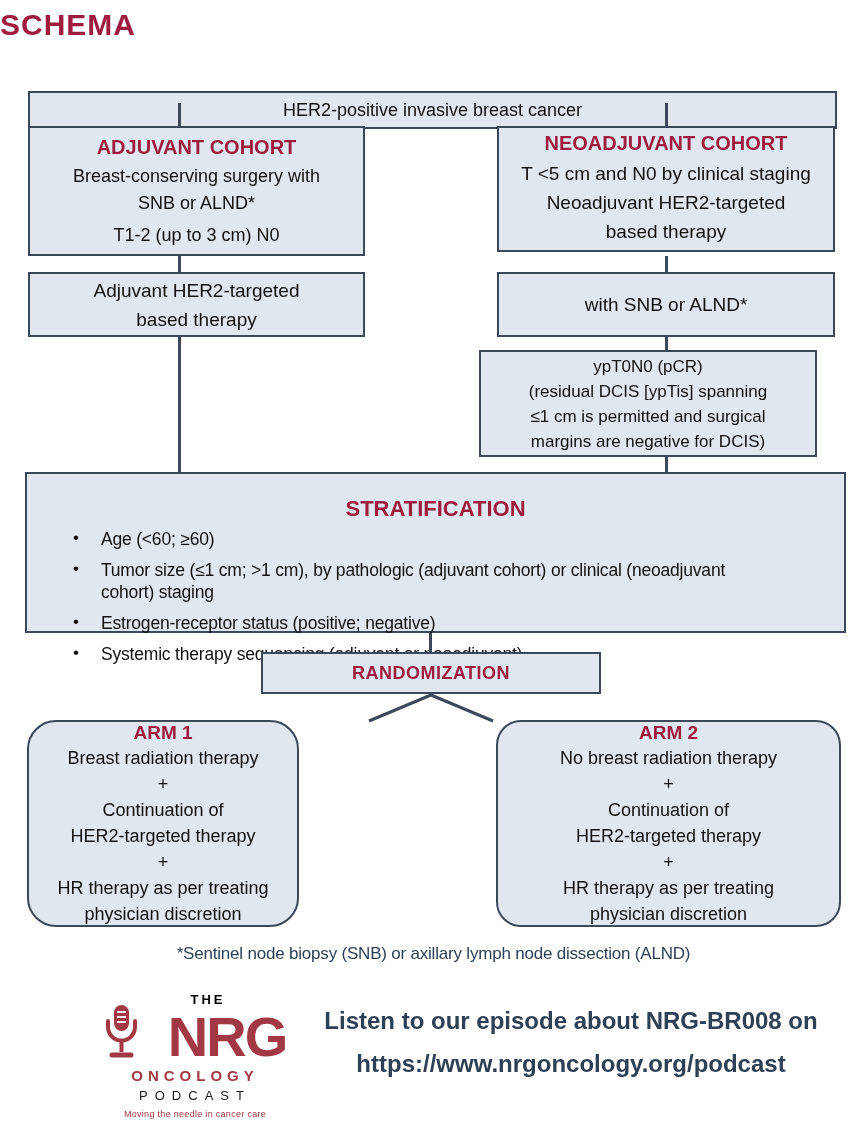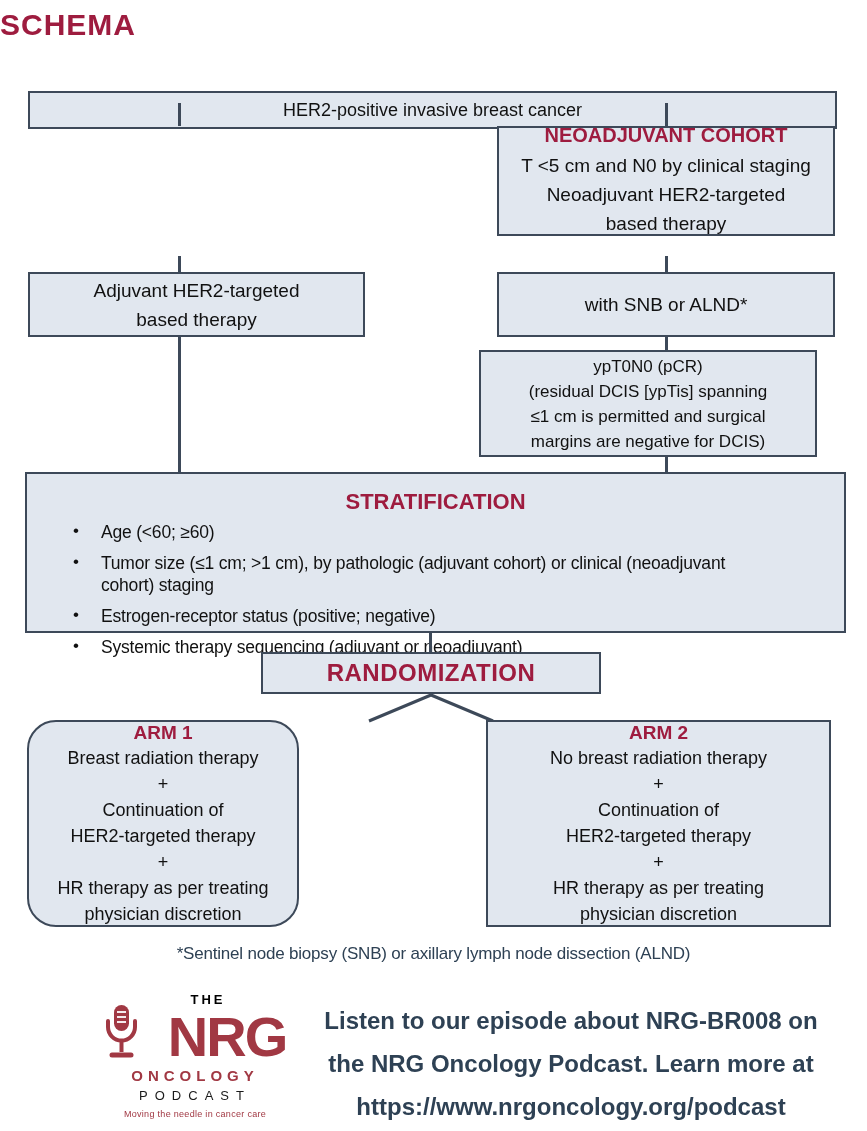--- a/index.html
+++ b/index.html
@@ -26,42 +26,42 @@
   .red-title{color:var(--red);font-weight:bold;}
 
   #schema-title{
     position:absolute;top:8px;left:0;width:100%;text-align:left;
     font-size:30px;font-weight:bold;letter-spacing:1px;color:var(--red);
   }
 
   #top-box{left:28px;top:65px;width:809px;height:38px;font-size:18px;margin-top:26px;}
 
   #adj-cohort{left:28px;top:126px;width:337px;height:130px;}
-  #neo-cohort{left:497px;top:126px;width:338px;height:110px;}
+  #neo-cohort{left:497px;top:126px;width:338px;height:126px;}
   .cohort-title{font-size:20px;margin-bottom:4px;}
   .body18{font-size:18px;line-height:27px;}
   .body18n{font-size:19px;line-height:29px;}
   .stage-line{font-size:18px;margin-top:8px;}
 
   #adj-therapy{left:28px;top:272px;width:337px;height:65px;}
   #neo-surgery{left:497px;top:272px;width:338px;height:65px;}
 
   #pcr-box{left:479px;top:350px;width:338px;height:107px;font-size:17px;line-height:25px;}
 
-  #strat-box{left:25px;top:472px;width:821px;height:161px;align-items:stretch;justify-content:flex-start;padding:13px 18px;}
+  #strat-box{left:25px;top:472px;width:821px;height:161px;align-items:stretch;justify-content:flex-start;padding:20px 18px;}
   #strat-box .strat-title{text-align:center;font-size:22px;margin:2px 0 6px 0;}
   .bullet-list{display:flex;flex-direction:column;gap:9px;margin:0;padding:0 0 0 28px;list-style:none;text-align:left;}
   .bullet-item{position:relative;padding-left:28px;font-size:17.5px;line-height:22px;letter-spacing:-0.2px;}
   .bullet-marker{position:absolute;left:0;top:-1px;font-size:17px;}
 
   #rand-box{left:261px;top:652px;width:340px;height:42px;}
-  #rand-box .rand-title{font-size:24px;letter-spacing:0.5px;}
+  #rand-box .rand-title{font-size:18px;letter-spacing:0.5px;}
 
   #arm1-box{left:27px;top:720px;width:272px;height:207px;border-radius:29px;}
-  #arm2-box{left:486px;top:720px;width:345px;height:207px;}
+  #arm2-box{left:496px;top:720px;width:345px;height:207px;border-radius:25px;}
   .arm-title{font-size:19px;line-height:24px;}
   .arm-line{font-size:18px;line-height:26px;}
 
   #footnote{
     position:absolute;top:944px;left:0;width:100%;text-align:center;
     font-size:17px;letter-spacing:-0.2px;color:var(--slate);
   }
 
   #diag-svg{position:absolute;left:0;top:0;pointer-events:none;}
   .diag{stroke:var(--border);stroke-width:3;fill:none;}
@@ -87,20 +87,26 @@
 
   <div id="schema-title">SCHEMA</div>
 
   <div class="box" id="top-box">
     <div>HER2-positive invasive breast cancer</div>
   </div>
 
   <div class="vline" style="left:178px;top:103px;height:23px;"></div>
   <div class="vline" style="left:665px;top:103px;height:23px;"></div>
 
+  <div class="box" id="adj-cohort">
+    <div class="red-title cohort-title">ADJUVANT COHORT</div>
+    <div class="body18">Breast-conserving surgery with</div>
+    <div class="body18">SNB or ALND*</div>
+    <div class="stage-line">T1-2 (up to 3 cm) N0</div>
+  </div>
 
   <div class="box" id="neo-cohort">
     <div class="red-title cohort-title">NEOADJUVANT COHORT</div>
     <div class="body18n">T &lt;5 cm and N0 by clinical staging</div>
     <div class="body18n">Neoadjuvant HER2-targeted</div>
     <div class="body18n">based therapy</div>
   </div>
 
   <div class="vline" style="left:178px;top:256px;height:16px;"></div>
   <div class="vline" style="left:665px;top:256px;height:16px;"></div>
@@ -200,17 +206,16 @@
       </span>
       <span class="nrg">NRG</span>
     </div>
     <div class="oncology">ONCOLOGY</div>
     <div class="podcastword">PODCAST</div>
     <div class="tagline">Moving the needle in cancer care</div>
   </div>
 
   <div id="promo">
     <div>Listen to our episode about NRG-BR008 on</div>
-    <div>the NRG Oncology Podcast. Learn more at</div>
     <div>https://www.nrgoncology.org/podcast</div>
   </div>
 
 </div>
 
 </body></html>

